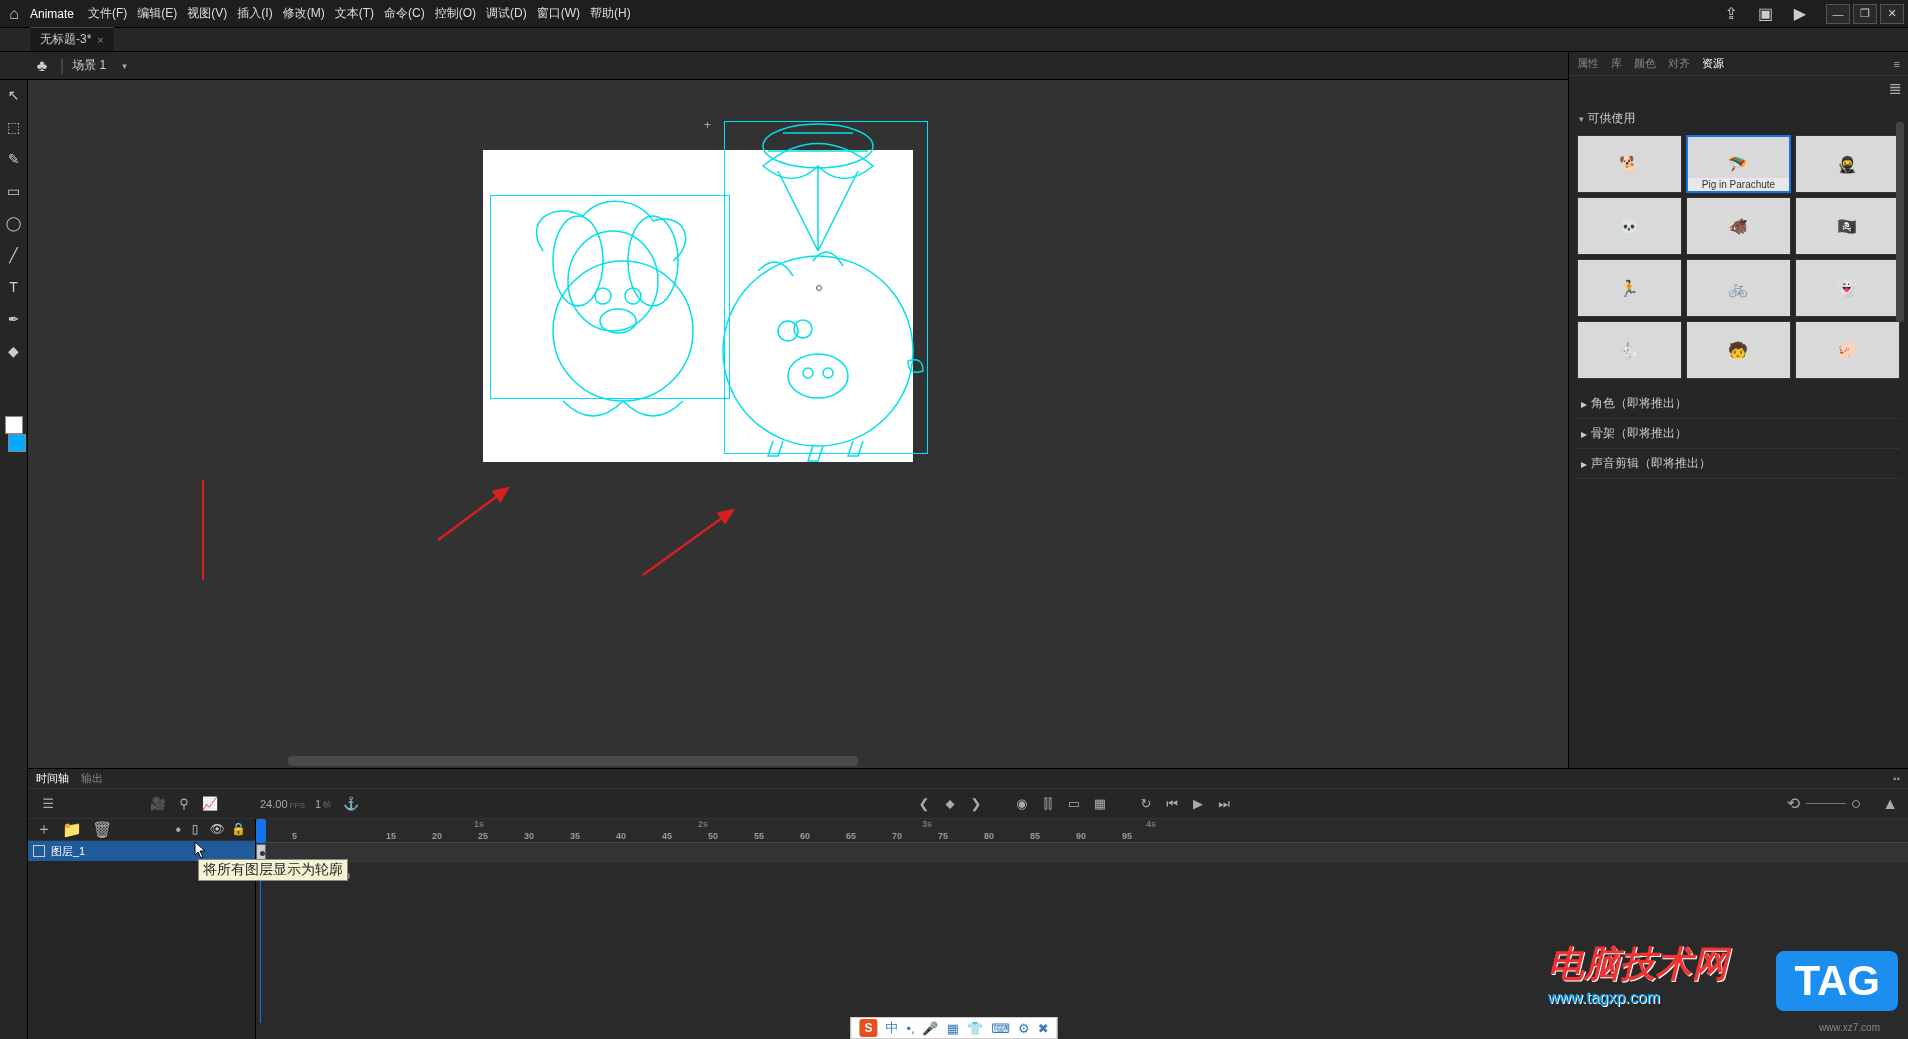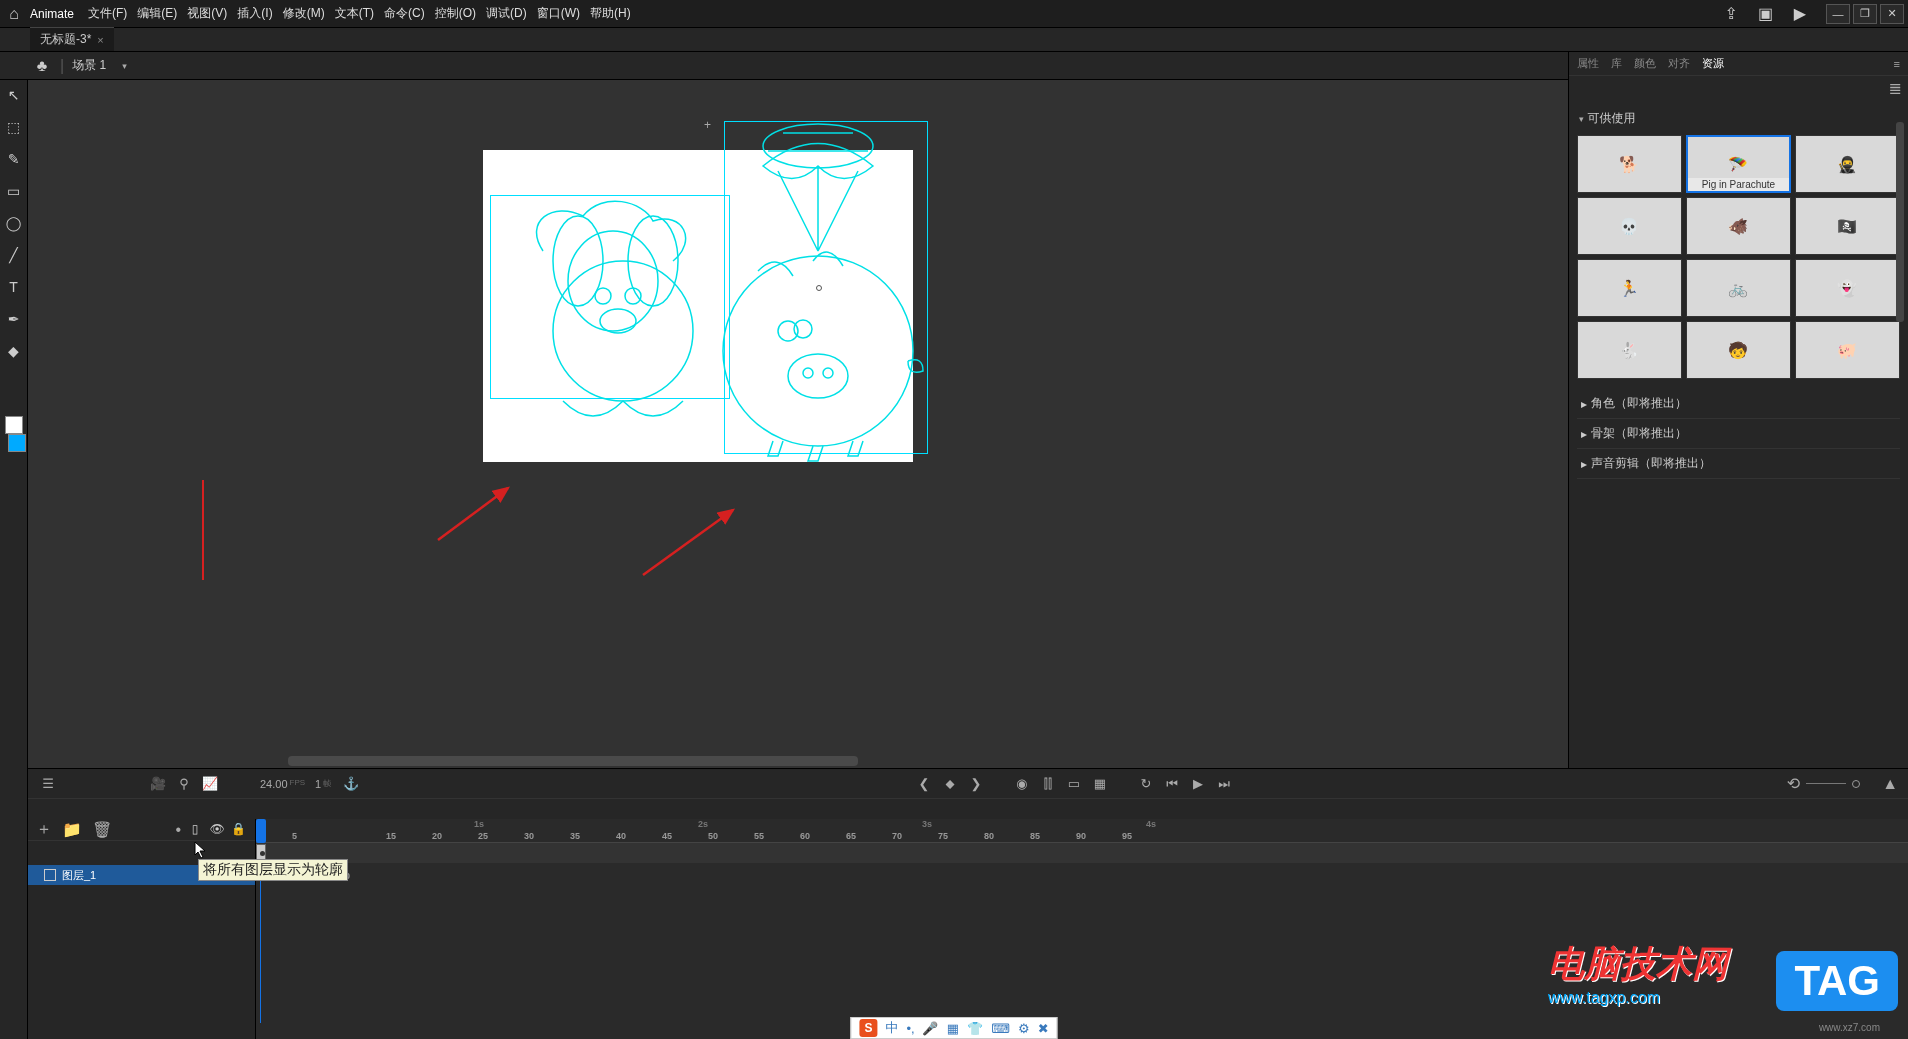--- a/index.html
+++ b/index.html
@@ -64,28 +64,28 @@
 .assets-scroll { position:absolute;right:4px;top:70px;width:8px;height:200px;background:#444;border-radius:3px; }
 
 
 .timeline-panel { position:absolute;left:28px;right:0;bottom:0;height:271px;background:#262626;border-top:1px solid #000; }
 .timeline-tabs { height:20px;display:flex;align-items:center;padding:0 8px;font-size:11px;color:#888;border-bottom:1px solid #333;gap:12px; }
 .timeline-tabs span.active { color:#fff; }
 .timeline-tabs .collapse { margin-left:auto;color:#888;font-size:10px; }
 .timeline-toolbar { height:30px;display:flex;align-items:center;padding:0 10px;gap:10px;border-bottom:1px solid #333; }
 .tl-icon { width:20px;height:20px;display:flex;align-items:center;justify-content:center;color:#aaa;font-size:13px; }
 .tl-group { display:flex;align-items:center;gap:6px; }
-.tl-fps { font-size:11px;color:#aaa;display:flex;align-items:flex-start;gap:2px; }
+.tl-fps { font-size:11px;color:#aaa;display:flex;align-items:flex-end;gap:2px; }
 .tl-fps .sup { font-size:8px;color:#666; }
 .tl-spacer { flex:1; }
 .zoomline { display:flex;align-items:center;gap:6px;color:#aaa; }
 .zoomline .line { width:40px;height:1px;background:#777;}
 .zoomline .dot { width:8px;height:8px;border:1px solid #999;border-radius:50%; }
 .lh-icon { width:16px;height:16px;display:flex;align-items:center;justify-content:center;color:#ccc;font-size:12px; }
-.layers-row { height:20px;display:flex;align-items:center;background:#1f5a9a;font-size:11px;color:#fff;padding-left:16px;gap:6px;margin-top:24px; }
+.layers-row { height:20px;display:flex;align-items:center;background:#1f5a9a;font-size:11px;color:#fff;padding-left:5px;gap:6px; }
 .layers-row .layer-icon { width:12px;height:12px;border:1px solid #ccc; }
 
 .frames-area { position:absolute;left:228px;top:50px;right:0;bottom:0;background:#2a2a2a;overflow:hidden; }
 .frame-ruler { height:24px;position:relative;border-bottom:1px solid #444;font-size:9px;color:#999;font-weight:bold; }
 .frame-ruler .sec-label { position:absolute;top:0;font-size:9px;color:#777; }
 .frame-ruler .tick { position:absolute;top:12px;font-size:9px;color:#999; }
 .playhead { position:absolute;left:0;top:0;width:10px;height:24px;background:#1473e6;border-radius:2px; }
 .playhead-line { position:absolute;left:4px;top:24px;width:1px;height:180px;background:#1473e6; }
 .frame-track { position:absolute;left:0;top:24px;right:0;height:20px;background:#333; }
 .keyframe { position:absolute;left:0;top:1px;width:10px;height:18px;background:#ccc;border:1px solid #666; }
@@ -300,20 +300,25 @@
       </div>
     <div class="sub-section">
         <span class="chev">▸</span>
         <span>声音剪辑（即将推出）</span>
       </div>
   </div>
   <div class="assets-scroll"></div>
 </div>
 
 <div class="timeline-panel">
+  <div class="timeline-tabs">
+    <span class="active">时间轴</span>
+    <span>输出</span>
+    <span class="collapse">▪▪</span>
+  </div>
   <div class="timeline-toolbar">
     <span class="tl-icon">☰</span>
     <span class="tl-spacer" style="flex:0 0 70px;"></span>
     <div class="tl-group">
       <span class="tl-icon">🎥</span>
       <span class="tl-icon">⚲</span>
       <span class="tl-icon">📈</span>
     </div>
     <span style="flex:0 0 20px;"></span>
     <div class="tl-fps">

